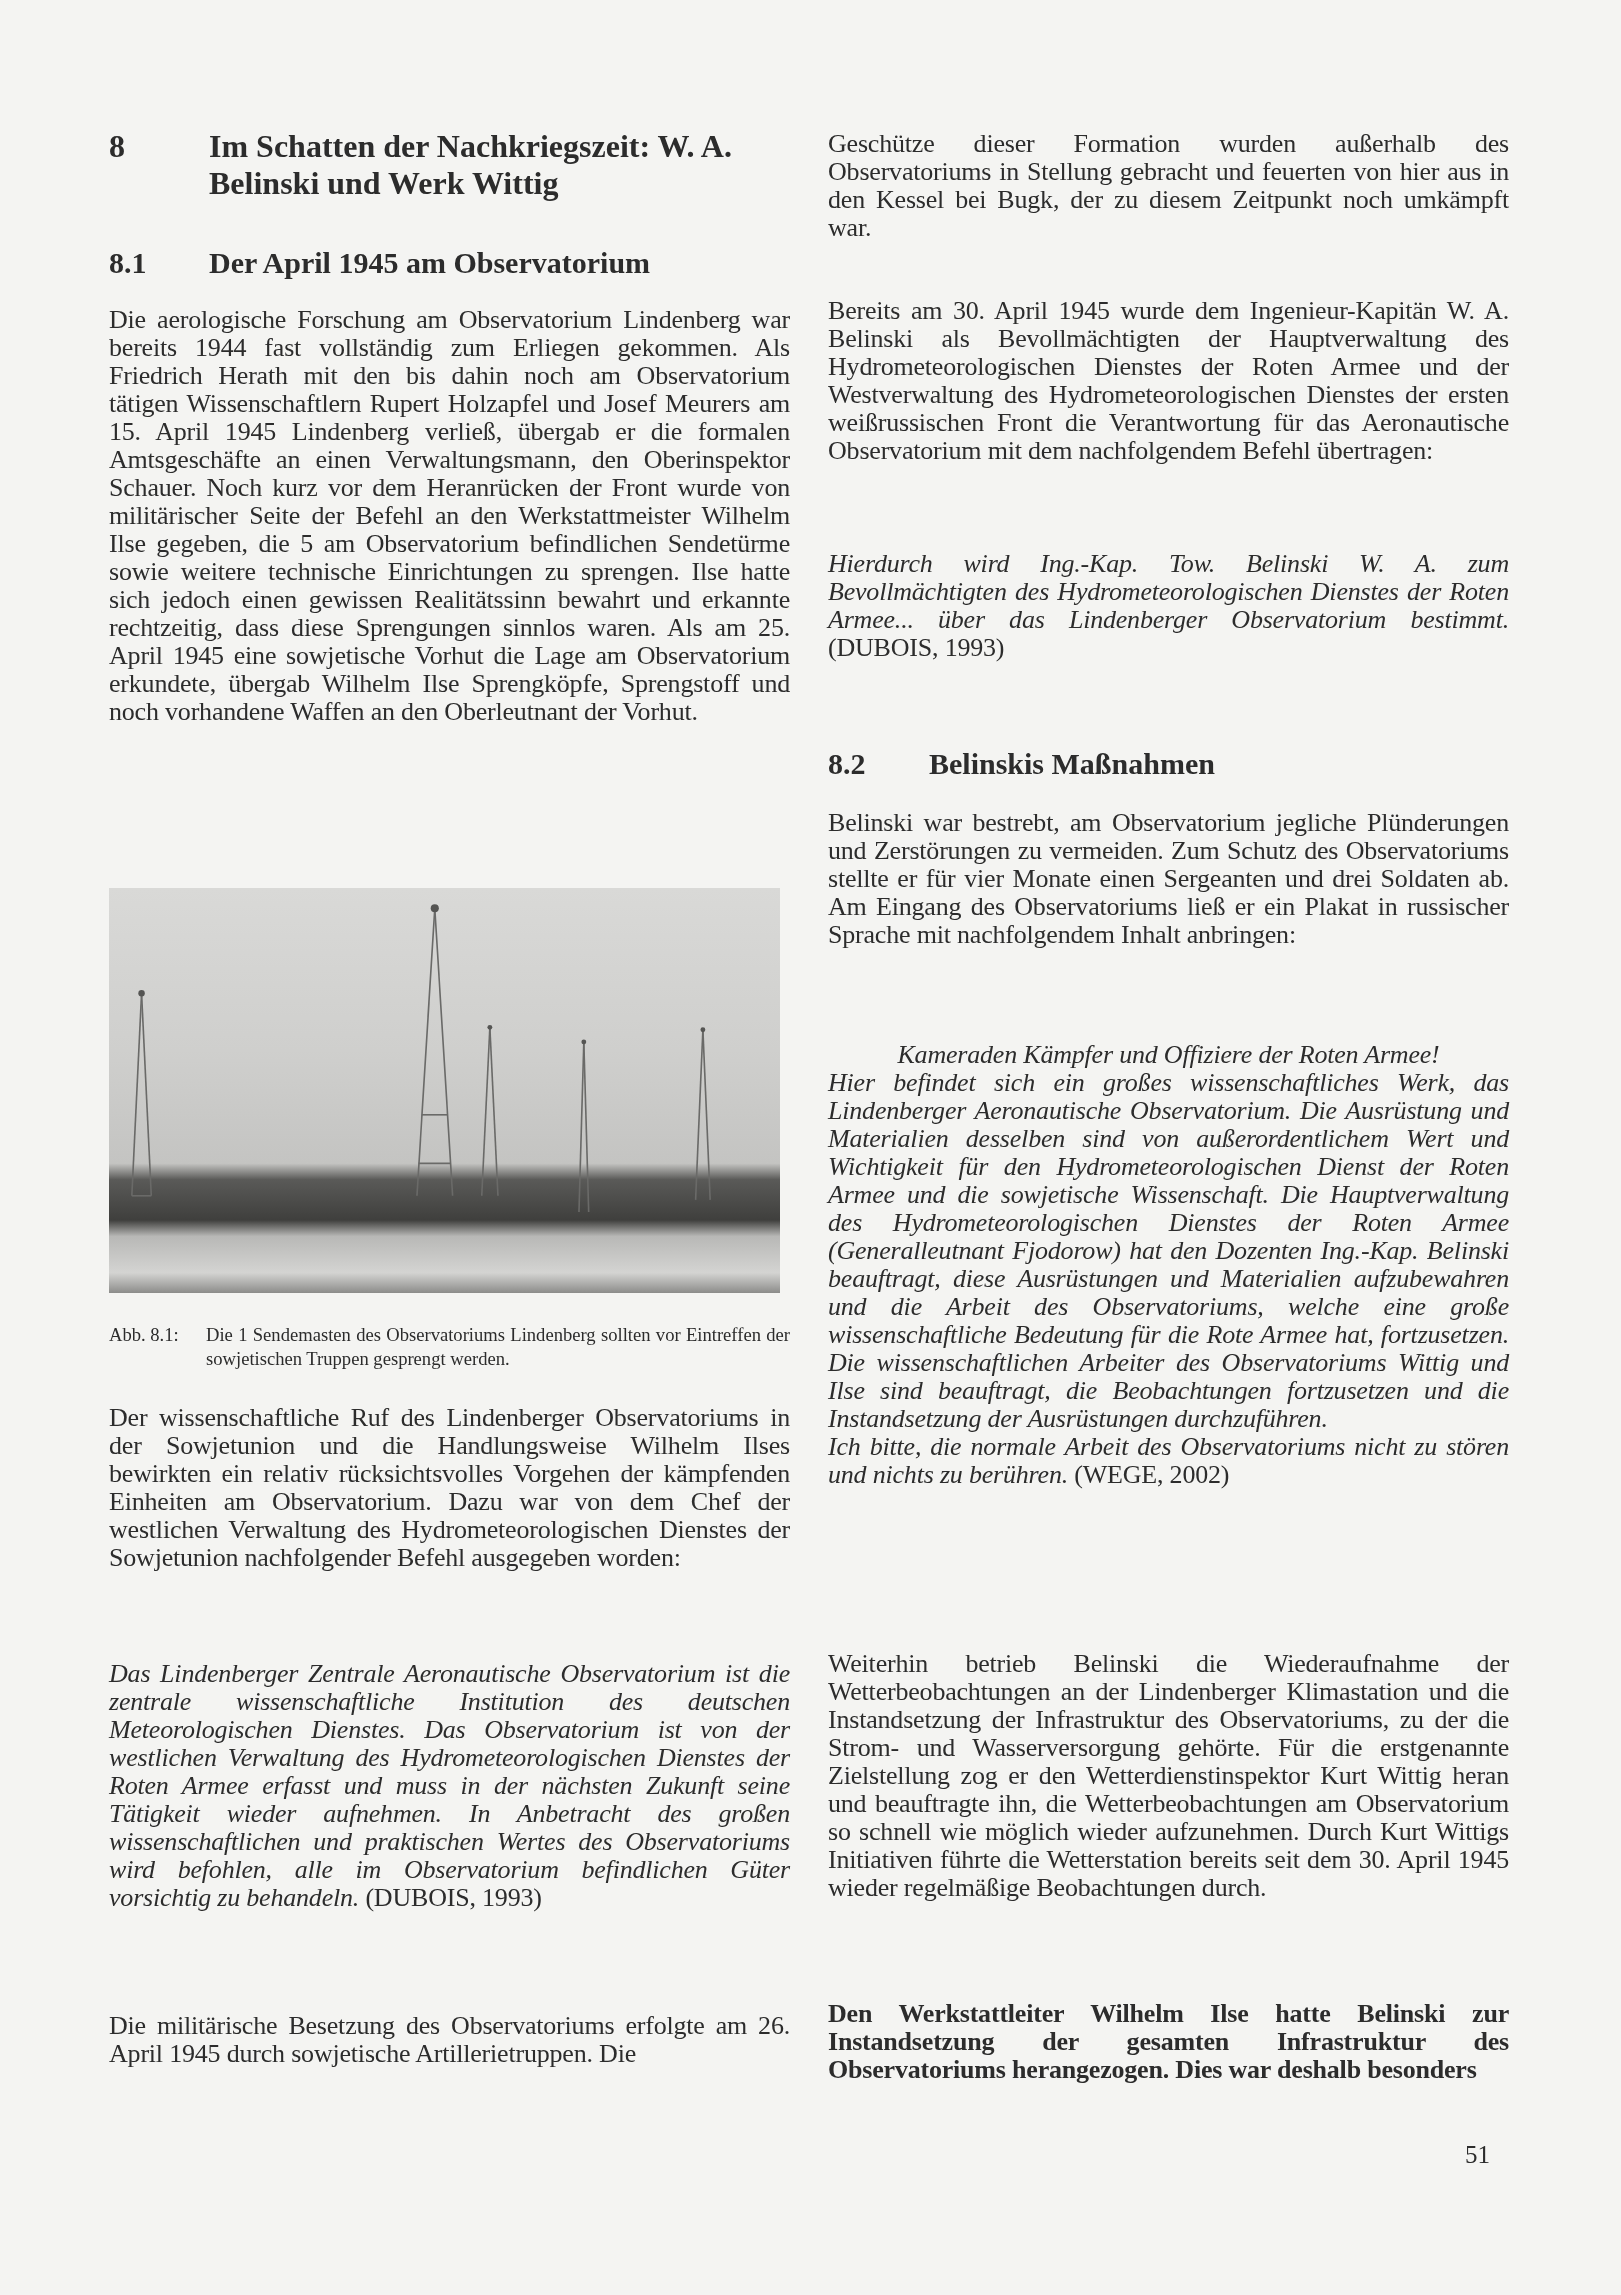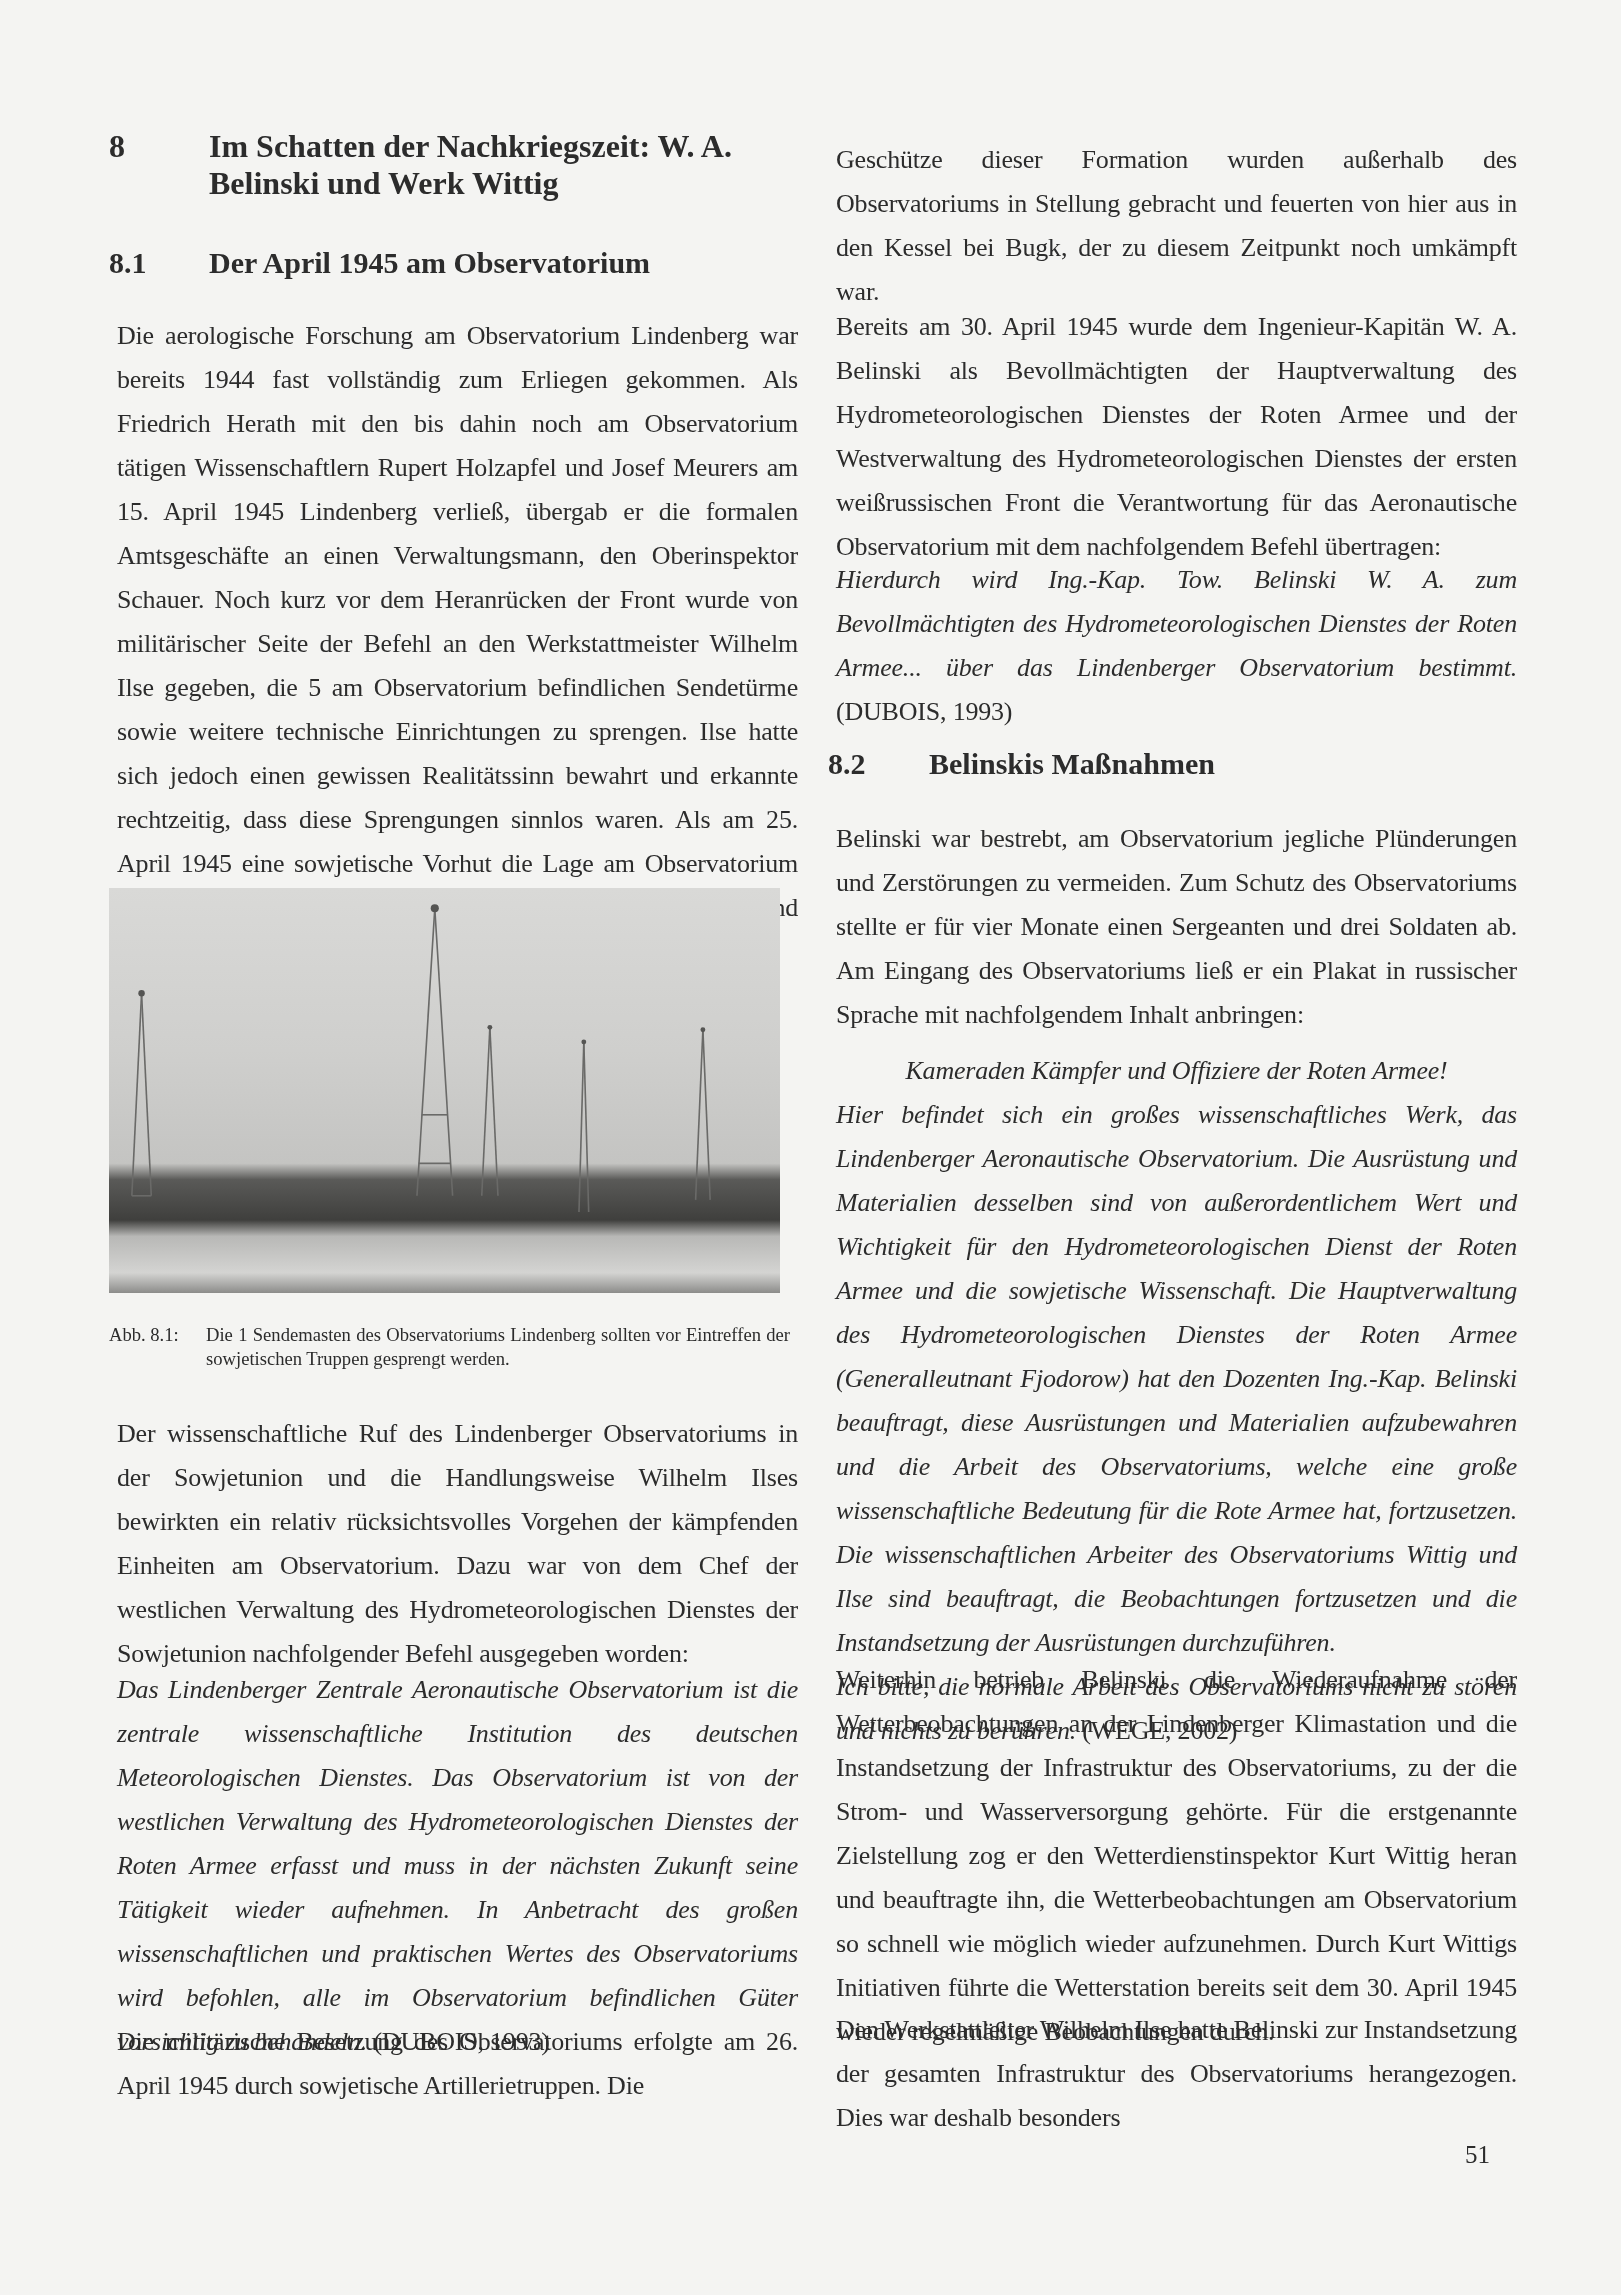--- a/index.html
+++ b/index.html
@@ -7,22 +7,22 @@
     width: 1621px; height: 2295px; position: relative; overflow: hidden;
     background: #f4f4f2;
     color: #2c2c2c;
     font-family: "Liberation Serif", "DejaVu Serif", serif;
   }
   .col { position: absolute; width: 681px; }
   .col-left { left: 109px; }
   .col-right { left: 828px; }
   .p {
     position: absolute; left: 0; width: 681px;
-    font-size: 26px; line-height: 44px;
-    text-align: justify; margin: 8px;
+    font-size: 26px; line-height: 28px;
+    text-align: justify; margin: 0;
     letter-spacing: -0.2px;
   }
   .p.italic { font-style: italic; }
   .h1 {
     position: absolute; left: 0; width: 681px;
     font-weight: bold; font-size: 32px; line-height: 37px;
   }
   .h1 .num { position: absolute; left: 0; top: 0; }
   .h1 .txt { position: absolute; left: 100px; top: 0; width: 584px; }
   .h2 {
@@ -125,17 +125,17 @@
   <p class="p" style="top:809px;">Belinski war bestrebt, am Observatorium jegliche Plünderungen und Zerstörungen zu vermeiden. Zum Schutz des Observatoriums stellte er für vier Monate einen Sergeanten und drei Soldaten ab. Am Eingang des Observatoriums ließ er ein Plakat in russischer Sprache mit nachfolgendem Inhalt anbringen:</p>
 
   <div class="p italic" style="top:1041px;">
     <div style="text-align:center;">Kameraden Kämpfer und Offiziere der Roten Armee!</div>
     <div>Hier befindet sich ein großes wissenschaftliches Werk, das Lindenberger Aeronautische Observatorium. Die Ausrüstung und Materialien desselben sind von außerordentlichem Wert und Wichtigkeit für den Hydrometeorologischen Dienst der Roten Armee und die sowjetische Wissenschaft. Die Hauptverwaltung des Hydrometeorologischen Dienstes der Roten Armee (Generalleutnant Fjodorow) hat den Dozenten Ing.-Kap. Belinski beauftragt, diese Ausrüstungen und Materialien aufzubewahren und die Arbeit des Observatoriums, welche eine große wissenschaftliche Bedeutung für die Rote Armee hat, fortzusetzen. Die wissenschaftlichen Arbeiter des Observatoriums Wittig und Ilse sind beauftragt, die Beobachtungen fortzusetzen und die Instandsetzung der Ausrüstungen durchzuführen.</div>
     <div><span>Ich bitte, die normale Arbeit des Observatoriums nicht zu stören und nichts zu berühren.</span><span style="font-style:normal;"> (WEGE, 2002)</span></div>
   </div>
 
   <p class="p" style="top:1650px;">Weiterhin betrieb Belinski die Wiederaufnahme der Wetterbeobachtungen an der Lindenberger Klimastation und die Instandsetzung der Infrastruktur des Observatoriums, zu der die Strom- und Wasserversorgung gehörte. Für die erstgenannte Zielstellung zog er den Wetterdienstinspektor Kurt Wittig heran und beauftragte ihn, die Wetterbeobachtungen am Observatorium so schnell wie möglich wieder aufzunehmen. Durch Kurt Wittigs Initiativen führte die Wetterstation bereits seit dem 30. April 1945 wieder regelmäßige Beobachtungen durch.</p>
 
-  <p class="p" style="top:2000px;">Den Werkstattleiter Wilhelm Ilse hatte Belinski zur Instandsetzung der gesamten Infrastruktur des Observatoriums herangezogen. Dies war deshalb besonders</p>
+  <p class="p" style="top:2000px;font-weight:bold;">Den Werkstattleiter Wilhelm Ilse hatte Belinski zur Instandsetzung der gesamten Infrastruktur des Observatoriums herangezogen. Dies war deshalb besonders</p>
 </div>
 
 <div class="page-number">51</div>
 
 
 </body></html>

